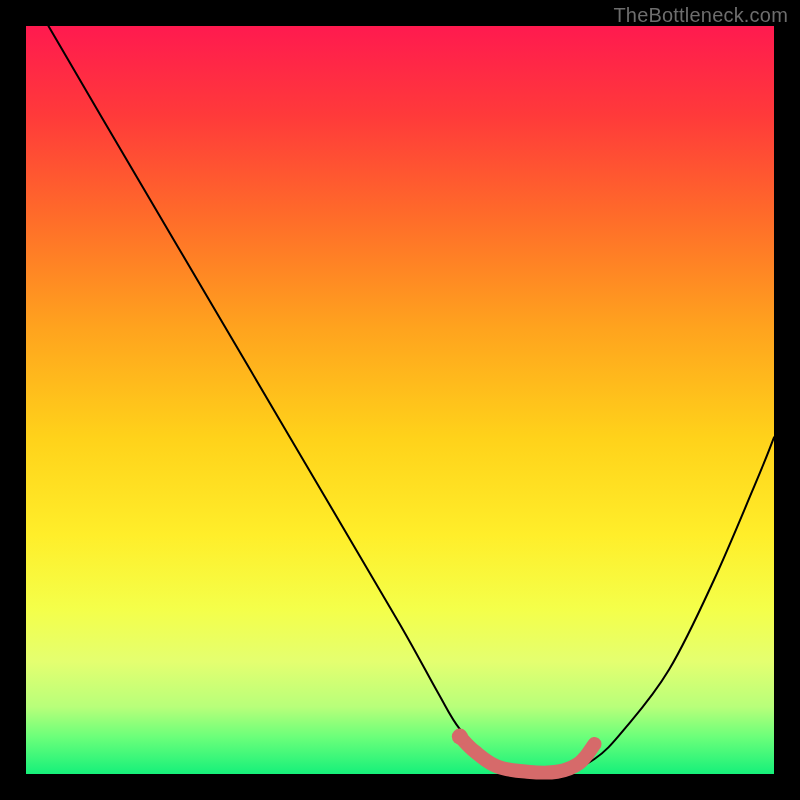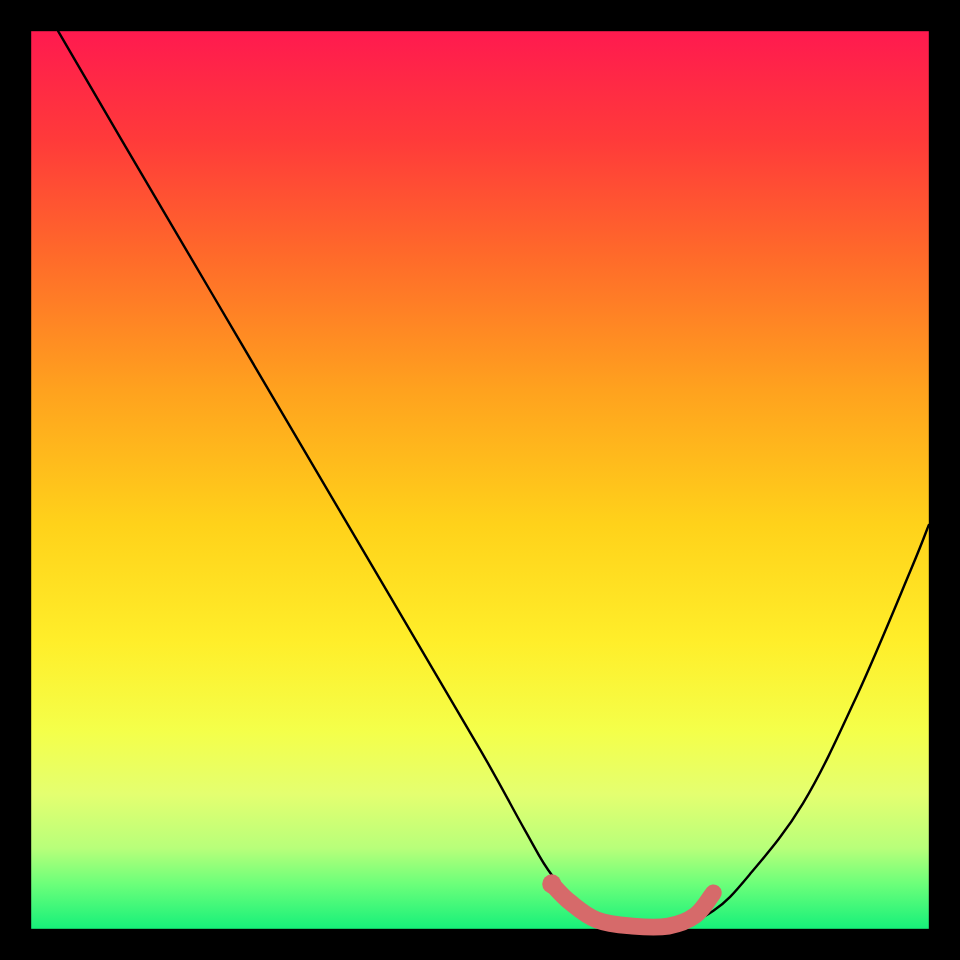--- a/index.html
+++ b/index.html
@@ -59,13 +59,14 @@
 <body>
 
 <div class="stage">
   <div class="plot">
     <svg class="curves" viewBox="0 0 748 748" preserveAspectRatio="none">
       <path id="main-curve" fill="none" stroke="#000000" stroke-width="2" stroke-linecap="round" d="M 22.439999999999998 0 C 31.864799999999995 16.156799999999997 51.911199999999994 50.714399999999976 74.8 89.75999999999999 C 97.6888 128.8056 122.672 171.14240000000007 149.6 216.92000000000007 C 176.528 262.6976000000001 197.472 298.3024 224.4 344.08 C 251.328 389.8576 272.272 425.4624 299.2 471.24 C 326.128 517.0176 353.804 563.3936 374 598.4 C 394.196 633.4064 400.6288 646.8704 411.40000000000003 665.72 C 422.17120000000006 684.5696 424.41519999999997 691.0024 433.84 703.12 C 443.2648 715.2376 451.6424 725.6347999999999 463.76 733.04 C 475.8776 740.4452 487.696 742.2404 501.16 744.26 C 514.624 746.2796 526.4423999999999 746.2796 538.56 744.26 C 550.6776 742.2404 557.7088 740.4452 568.48 733.04 C 579.2512 725.6347999999999 584.936 719.2768 598.4 703.12 C 611.8639999999999 686.9632 627.1232 670.208 643.28 643.28 C 659.4368 616.352 672.0032000000001 588.5264 688.1600000000001 553.52 C 704.3168000000001 518.5136 722.2687999999999 474.3816 733.04 448.8 C 743.8112 423.21840000000003 745.3072 418.132 748 411.4"></path>
       <path id="highlight-curve" fill="none" stroke="#d66a6a" stroke-width="14" stroke-linecap="round" d="M 433.84 710.6 C 436.5328 713.2928 442.068 720.1744 448.8 725.56 C 455.53200000000004 730.9455999999999 461.8152 736.88472 471.24 740.52 C 480.6648 744.15528 490.38880000000006 744.8135199999999 501.16 745.756 C 511.9312 746.69848 521.6551999999999 747.37168 531.0799999999999 745.756 C 540.5047999999999 744.14032 546.788 741.76168 553.52 736.78 C 560.252 731.79832 565.7872 721.446 568.48 718.08"></path>
       <circle id="highlight-dot" r="8" fill="#d66a6a" cx="433.84" cy="710.6"></circle>
     </svg>
   </div>
+  <div class="attribution">TheBottleneck.com</div>
 </div>
 
 </body></html>

